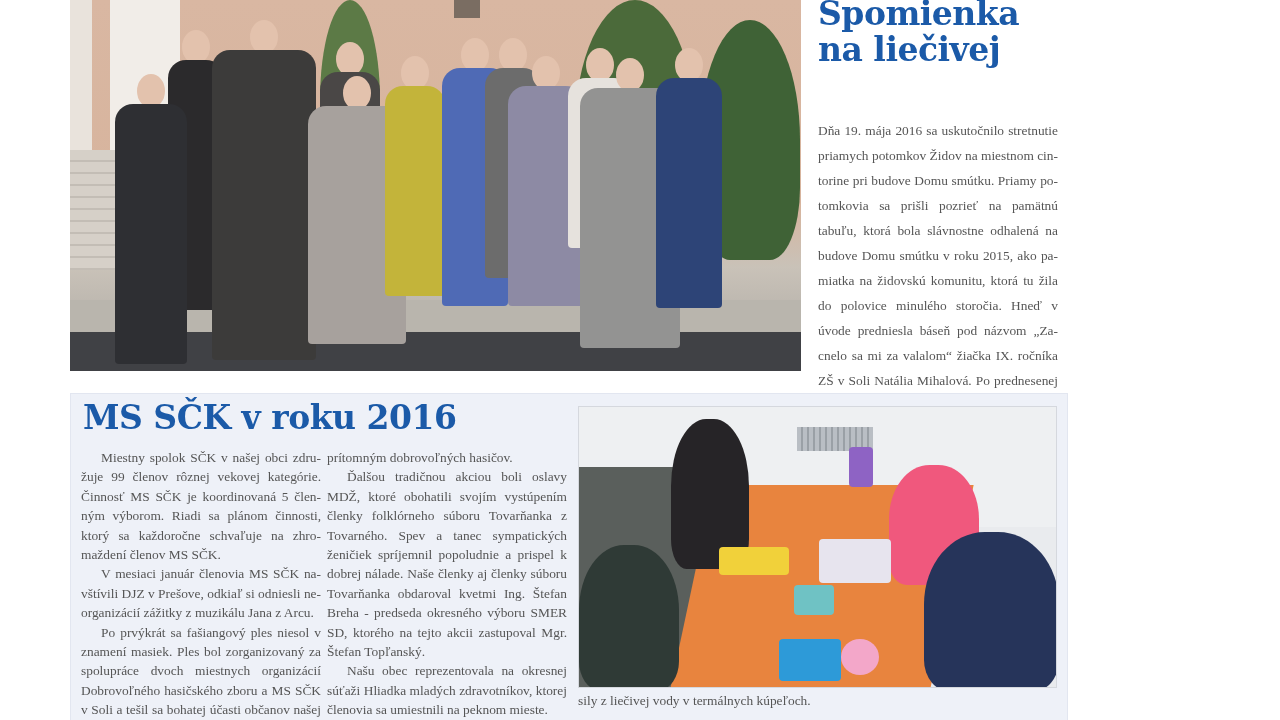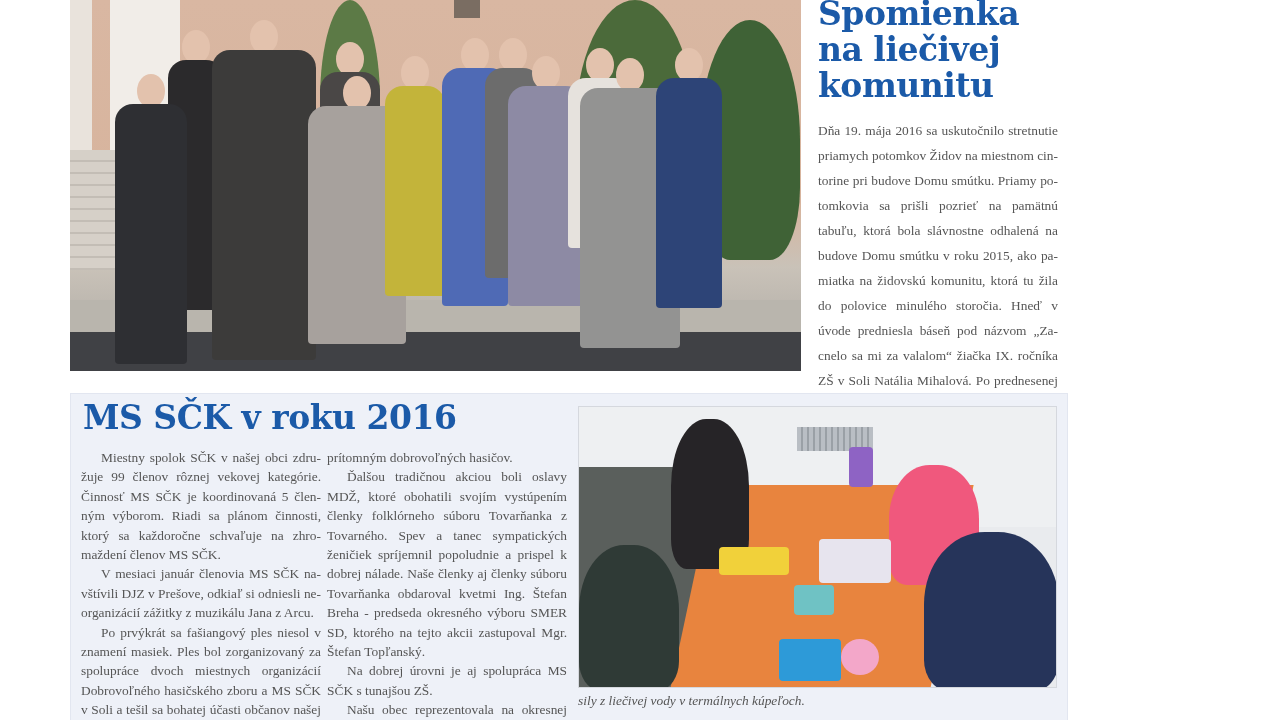--- a/index.html
+++ b/index.html
@@ -60,21 +60,21 @@
     .photo-craft .wall { position: absolute; left: 0; top: 0; width: 100%; height: 120px; background: #eef0f2; }
     .photo-craft .floor { position: absolute; left: 0; top: 90px; width: 45%; height: 200px; background: #4a5a52; }
     .photo-craft .radiator { position: absolute; left: 218px; top: 20px; width: 76px; height: 24px;
       background: repeating-linear-gradient(90deg, #b9bec4 0 4px, #9aa0a6 4px 6px); }
     .photo-craft .table { position: absolute; left: 90px; top: 78px; width: 260px; height: 210px;
       background: #e8843e; transform: skewX(-12deg); transform-origin: bottom; }
     .photo-craft .item { position: absolute; border-radius: 4px; }
     .photo-craft .sitter { position: absolute; border-radius: 45% 45% 20% 20%; }
 
     .col-bottom {
-      position: absolute; top: 297px; font-size: 13.4px; line-height: 19.4px; color: #555; white-space: nowrap; font-style: italic;
+      position: absolute; top: 297px; font-size: 13.4px; line-height: 19.4px; color: #555; white-space: nowrap;
     }
     .col3 { left: 507px; }
     .col4 { left: 752px; }
   </style>
 </head>
 <body>
 
 <div class="photo-group">
   <div class="pillar" style="left:0;width:22px;"></div>
   <div class="pillar" style="left:40px;width:70px;background:#f1ede8;"></div>
@@ -132,37 +132,35 @@
     </div>
   <div class="person" style="left:586px;top:48px;width:66px;height:260px;">
       <div class="head"></div>
       <div class="body" style="background:#2d4477;"></div>
     </div>
 </div>
 
 <div class="article-top-title">
   <div>Spomienka</div>
   <div>na liečivej</div>
-  <div>komunitu</div>
 </div>
 <div class="article-top-body">Dňa 19. mája 2016 sa uskutočnilo stretnutie priamych potomkov Židov na miestnom cin­torine pri budove Domu smútku. Priamy po­tomkovia sa prišli pozrieť na pamätnú tabuľu, ktorá bola slávnostne odhalená na budove Domu smútku v roku 2015, ako pa­miatka na židovskú komunitu, ktorá tu žila do polovice minulého storočia. Hneď v úvode predniesla báseň pod názvom „Za­cnelo sa mi za valalom“ žiačka IX. ročníka ZŠ v Soli Natália Mihalová. Po prednesenej básni dostal slovo p. starosta Ing. Jozef Berta a na záver sa mohli prítomným prihovoriť aj hostia.</div>
 
 <div class="box">
   <div class="box-title">MS SČK v roku 2016</div>
 
   <div class="col col1">
     <p class="indent">Miestny spolok SČK v našej obci zdru­žuje 99 členov rôznej vekovej kategórie. Činnosť MS SČK je koordinovaná 5 člen­ným výborom. Riadi sa plánom činnosti, ktorý sa každoročne schvaľuje na zhro­maždení členov MS SČK.</p>
     <p class="indent">V mesiaci január členovia MS SČK na­vštívili DJZ v Prešove, odkiaľ si odniesli ne­organizácií zážitky z muzikálu Jana z Arcu.</p>
     <p class="indent">Po prvýkrát sa fašiangový ples niesol v znamení masiek. Ples bol zorganizovaný za spolupráce dvoch miestnych organizácií Dobrovoľného hasičského zboru a MS SČK v Soli a tešil sa bohatej účasti občanov našej obce aj širokého okolia.</p>
   </div>
 
   <div class="col col2">
     <p>prítomným dobrovoľných hasičov.</p>
     <p class="indent">Ďalšou tradičnou akciou boli oslavy MDŽ, ktoré obohatili svojím vystúpením členky folklórneho súboru Tovarňanka z Tovarného. Spev a tanec sympatických ženičiek spríjemnil popoludnie a prispel k dobrej nálade. Naše členky aj členky sú­boru Tovarňanka obdaroval kvetmi Ing. Štefan Breha - predseda okresného vý­boru SMER SD, ktorého na tejto akcii za­stupoval Mgr. Štefan Topľanský.</p>
-    <p class="indent">Na dobrej úrovni je aj spolupráca MS SČK s tunajšou ZŠ.</p>
     <p class="indent">Našu obec reprezentovala na okresnej súťaži Hliadka mladých zdravotníkov, kto­rej členovia sa umiestnili na peknom mieste.</p>
   </div>
 
   <div class="photo-craft">
     <div class="wall"></div>
     <div class="radiator"></div>
     <div class="floor" style="background:#5a5f5c;left:0;top:60px;width:120px;height:230px;"></div>
     <div class="table"></div>
     <div class="sitter" style="left:92px;top:12px;width:78px;height:150px;background:#262427;"></div>
     <div class="sitter" style="left:0;top:138px;width:100px;height:145px;background:#2f3a36;"></div>

